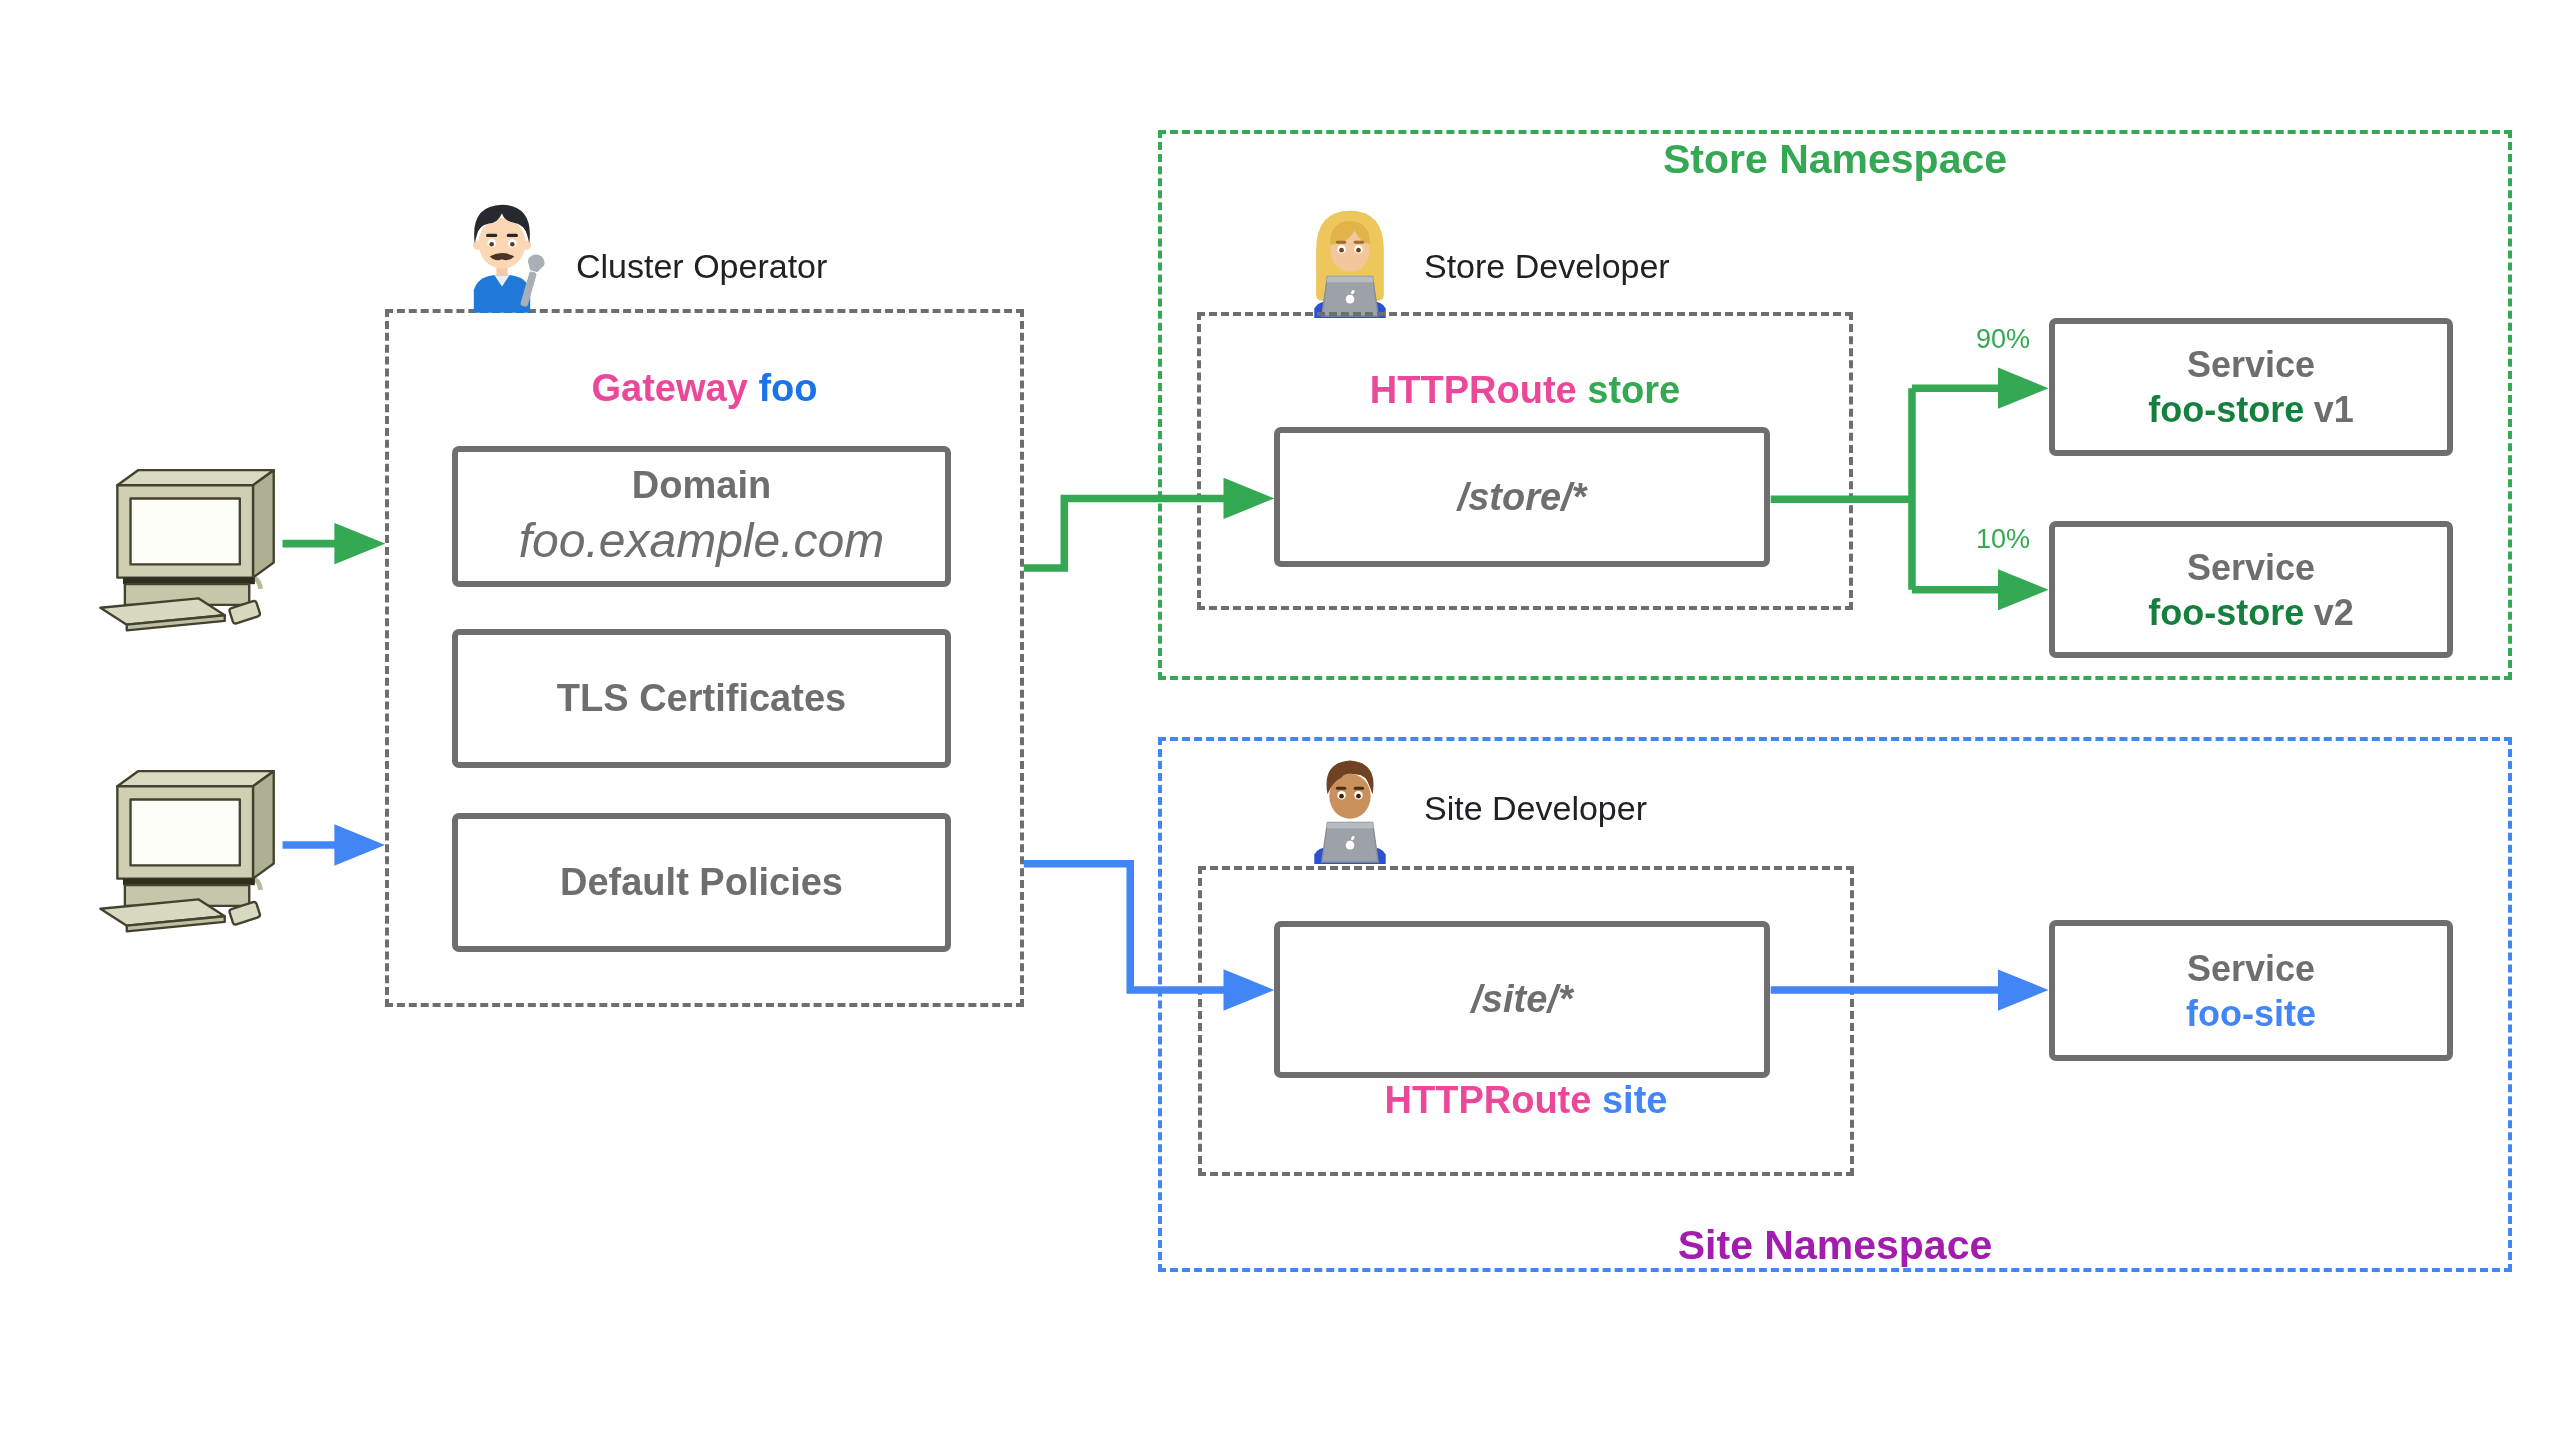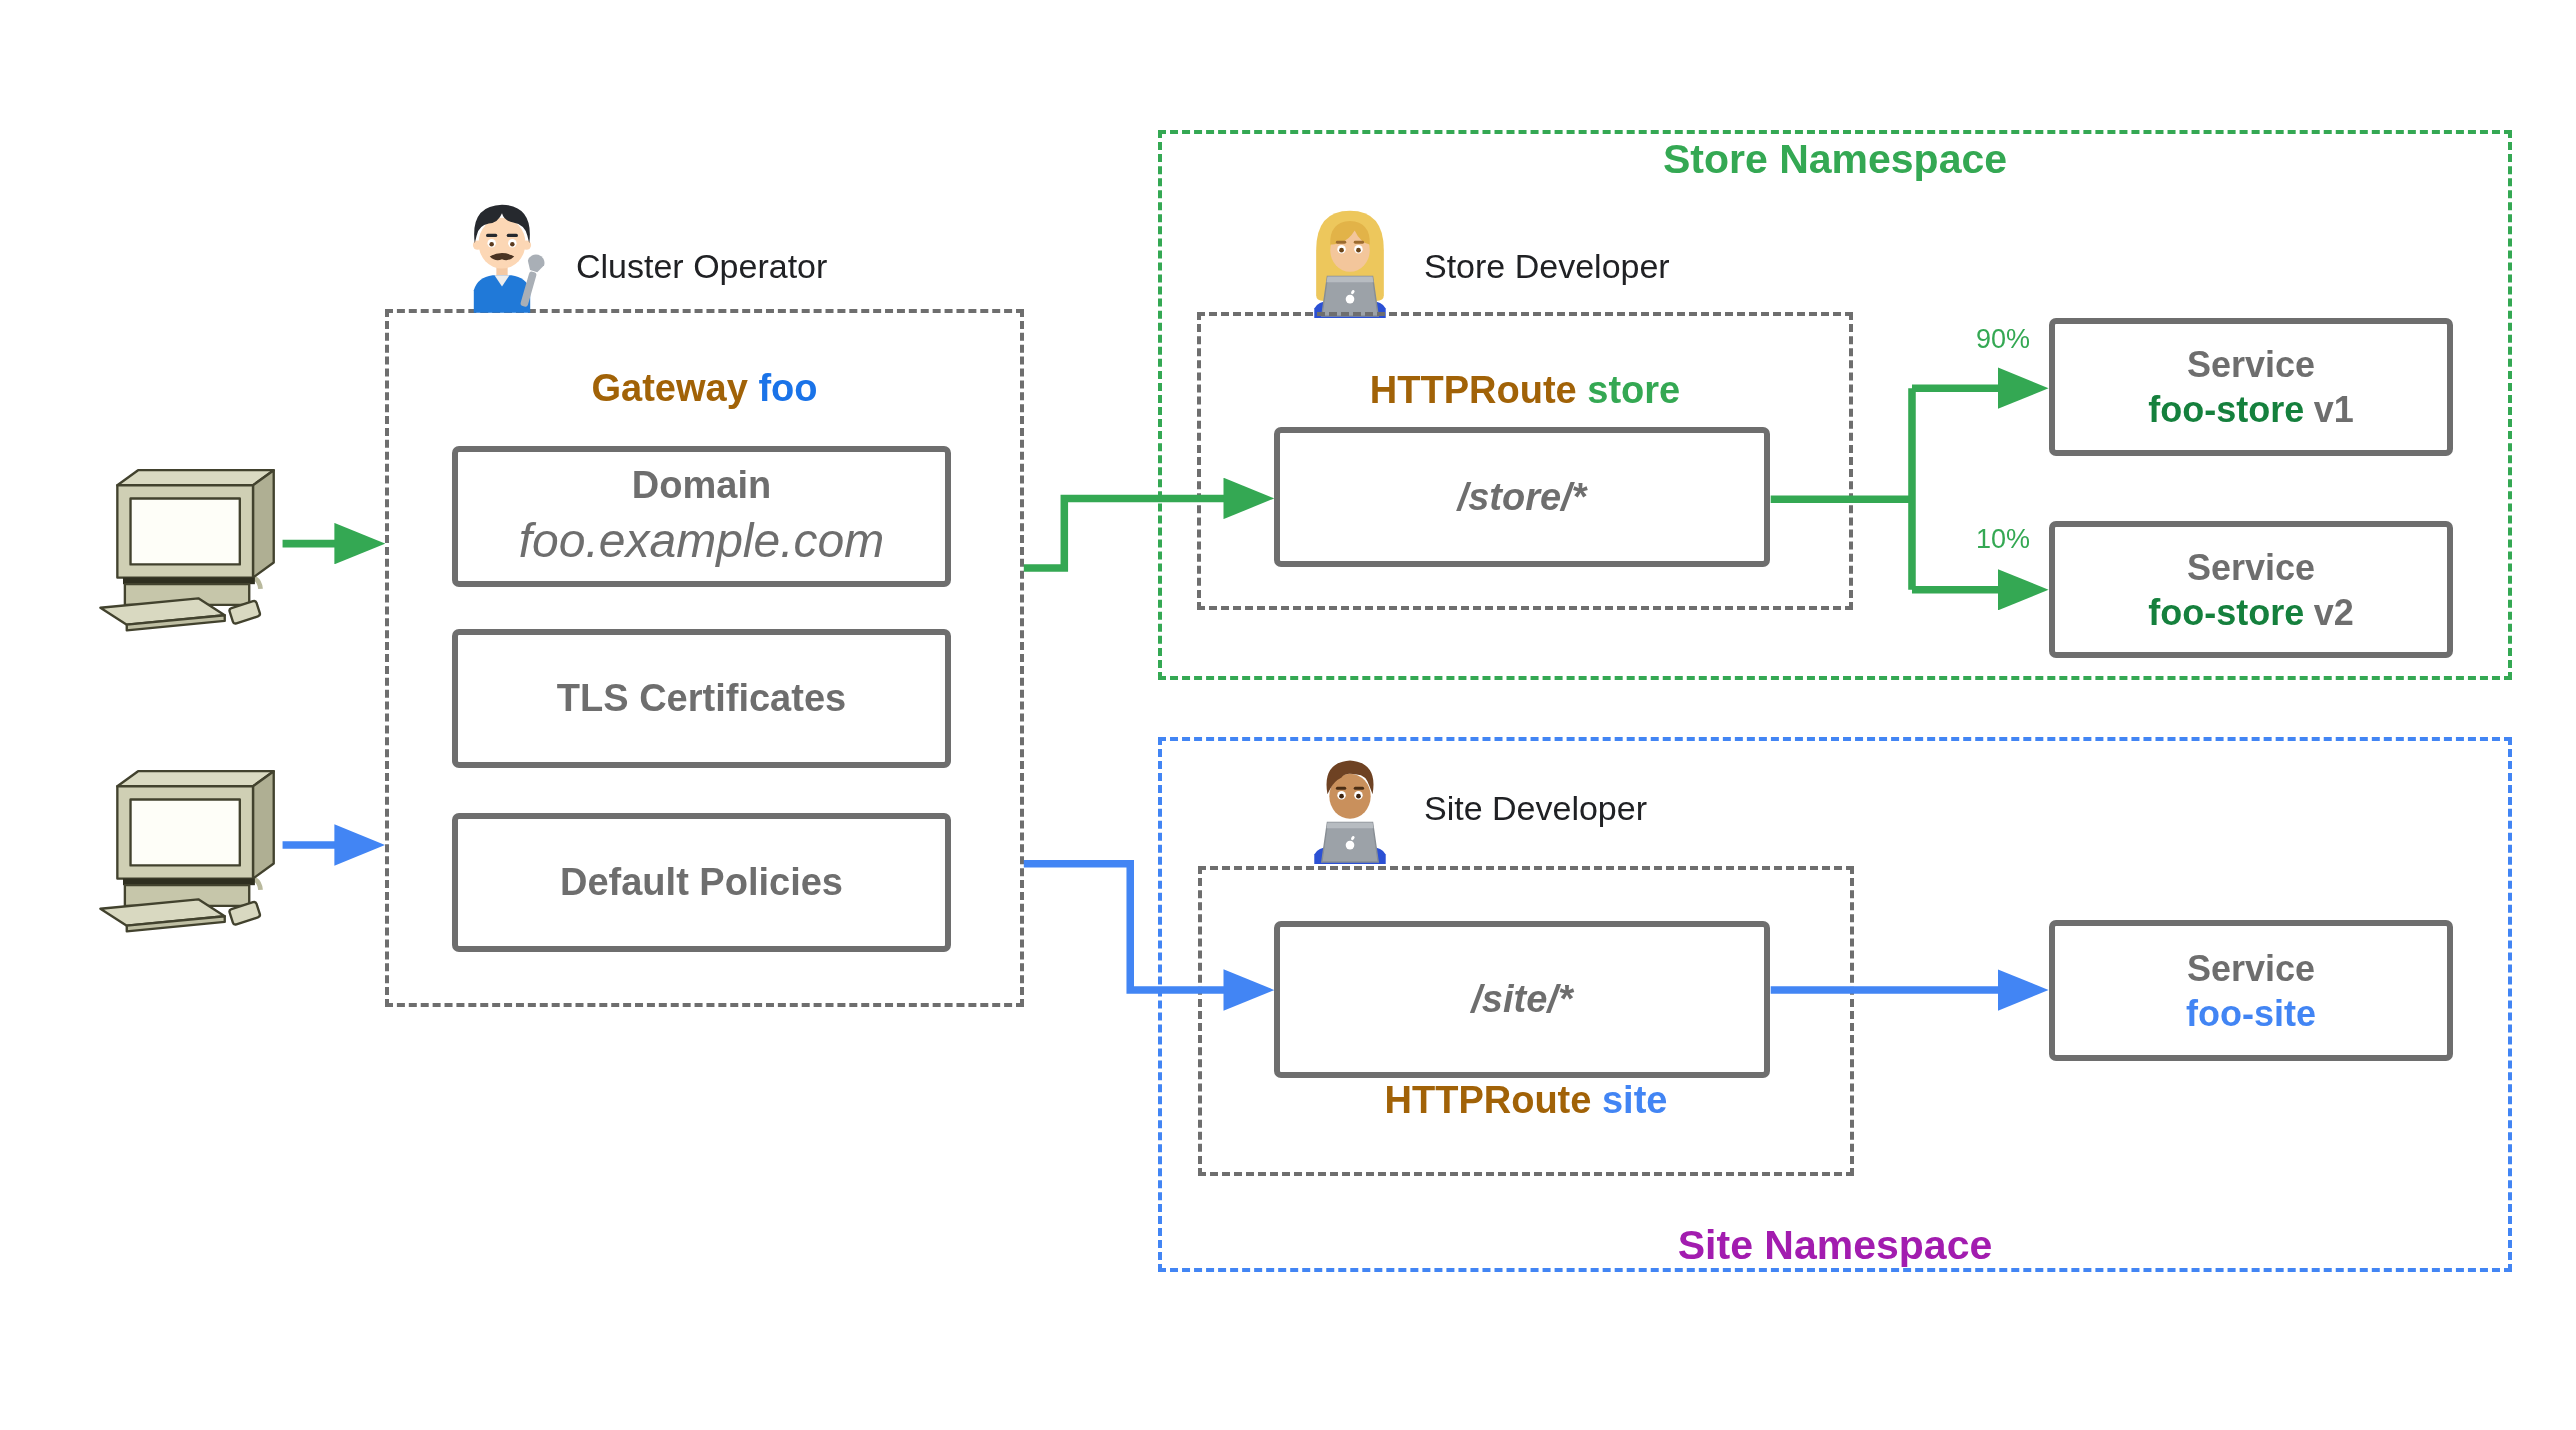--- a/index.html
+++ b/index.html
@@ -30,21 +30,21 @@
   .node-value   { font-size:48px; font-style:italic; color:#6E6E6E; line-height:1.3; }
   .route-path   { font-size:38px; font-weight:700; font-style:italic; color:#6E6E6E; }
   .svc-line1    { font-size:36px; font-weight:700; color:#6E6E6E; line-height:1.25; }
   .svc-line2    { font-size:36px; font-weight:700; line-height:1.25; }
   .svc-name-green { color:#15803d;text-align:right; }
   .svc-name-blue  { color:#4285F4; }
   .svc-version  { color:#6E6E6E; margin-left:0.26em; }
 
   
   .group-title { position:absolute; text-align:center; font-weight:700; font-size:38px; }
-  .gt-gray  { color:#a16207;margin-top:24px; }
+  .gt-gray  { color:#ec4899;margin-top:24px; }
   .gt-green { color:#34A853; }
   .gt-blue-name { color:#4285F4; }
   .gt-foo   { color:#1A73E8; }
   .ns-title { position:absolute; text-align:center; font-weight:700; font-size:41px; }
   .ns-green { color:#34A853; }
   .ns-blue  { color:#a21caf; }
 
   .actor-label { position:absolute; font-size:34px; color:#202124; white-space:nowrap; }
   .weight-label { position:absolute; width:113px; text-align:right; font-size:27px; color:#34A853; }
 

